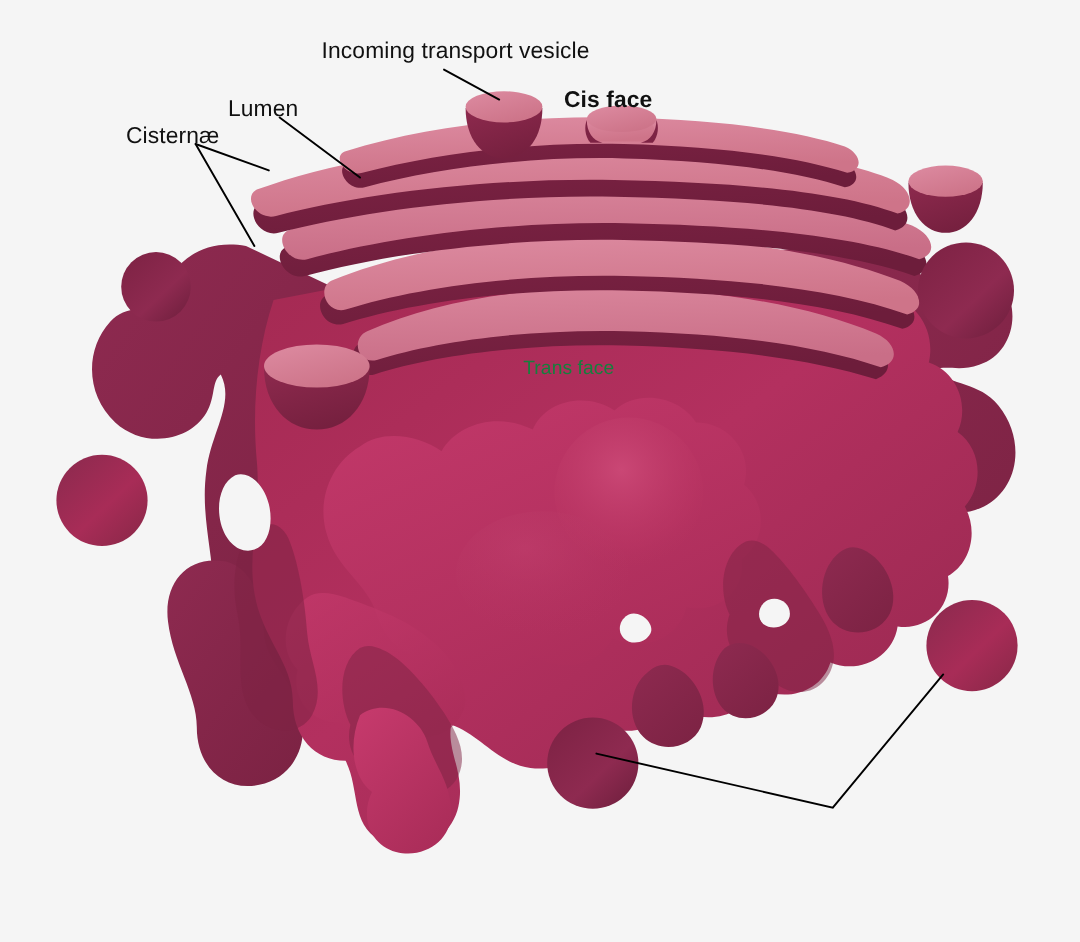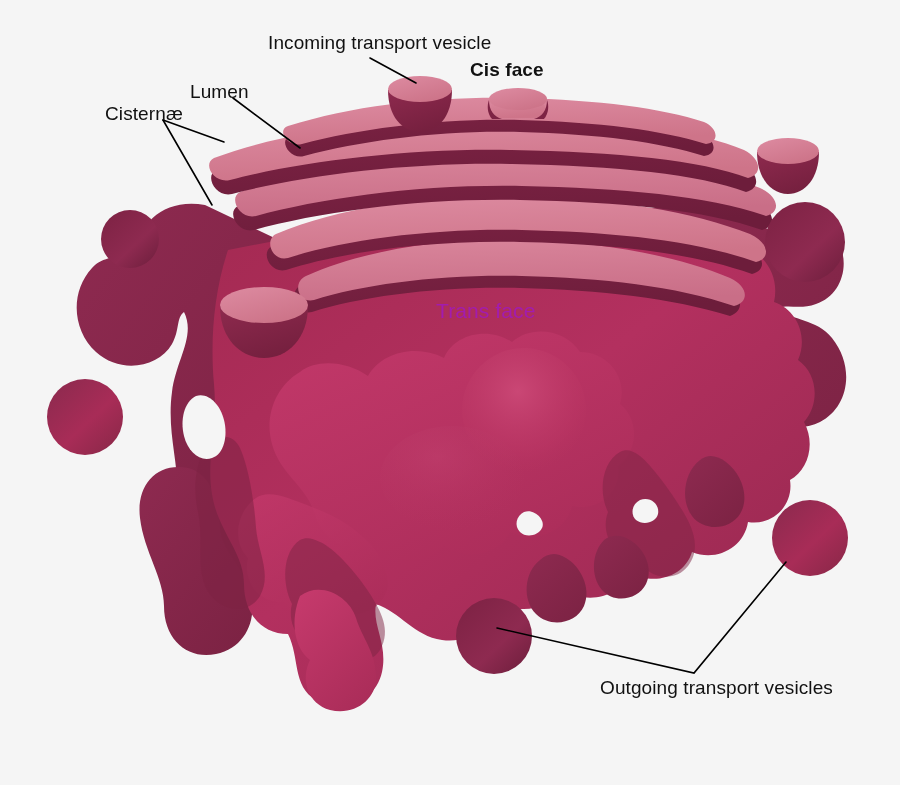--- a/index.html
+++ b/index.html
@@ -30,21 +30,21 @@
   .lbl {
     position: absolute;
     white-space: nowrap;
     color: #111111;
     font-family: Liberation Sans, sans-serif;
     font-size: 19px;
     line-height: 1;
     letter-spacing: 0.1px;
   }
   .lbl.bold { font-weight: bold; }
-  .lbl.white { color: #a21caf; font-size: 21px; }
+  .lbl.white { color: #15803d; font-size: 16px; }
 </style>
 </head>
 <body>
 
 <div id="stage">
 
   <svg id="golgi-svg" viewBox="0 0 900 785">
     <defs>
       <linearGradient id="gBody" x1="0" y1="0" x2="1" y2="1">
         <stop offset="0%" stop-color="#a52a53"></stop>
@@ -355,23 +355,22 @@
       <line x1="370" y1="58" x2="416" y2="83"></line>
       <line x1="233" y1="98" x2="300" y2="148"></line>
       <line x1="163" y1="120" x2="224" y2="142"></line>
       <line x1="163" y1="120" x2="212" y2="205"></line>
       <polyline points="786,562 694,673 497,628"></polyline>
     </g>
   </svg>
 
   <div class="lbl" style="left:268px; top:33px;">Incoming transport vesicle</div>
 
-  <div class="lbl bold" style="left:470px; top:60px;">Cis face</div>
+  <div class="lbl bold" style="left:470px; top:74px;">Cis face</div>
 
   <div class="lbl" style="left:190px; top:82px;text-align:right;">Lumen</div>
 
   <div class="lbl" style="left:105px; top:104px;text-align:center;">Cisternæ</div>
 
   <div class="lbl white" style="left:436px; top:300px;">Trans face</div>
 
-  <div class="lbl" style="left:600px; top:678px;">Outgoing transport vesicles</div>
 
 </div>
 
 </body></html>

